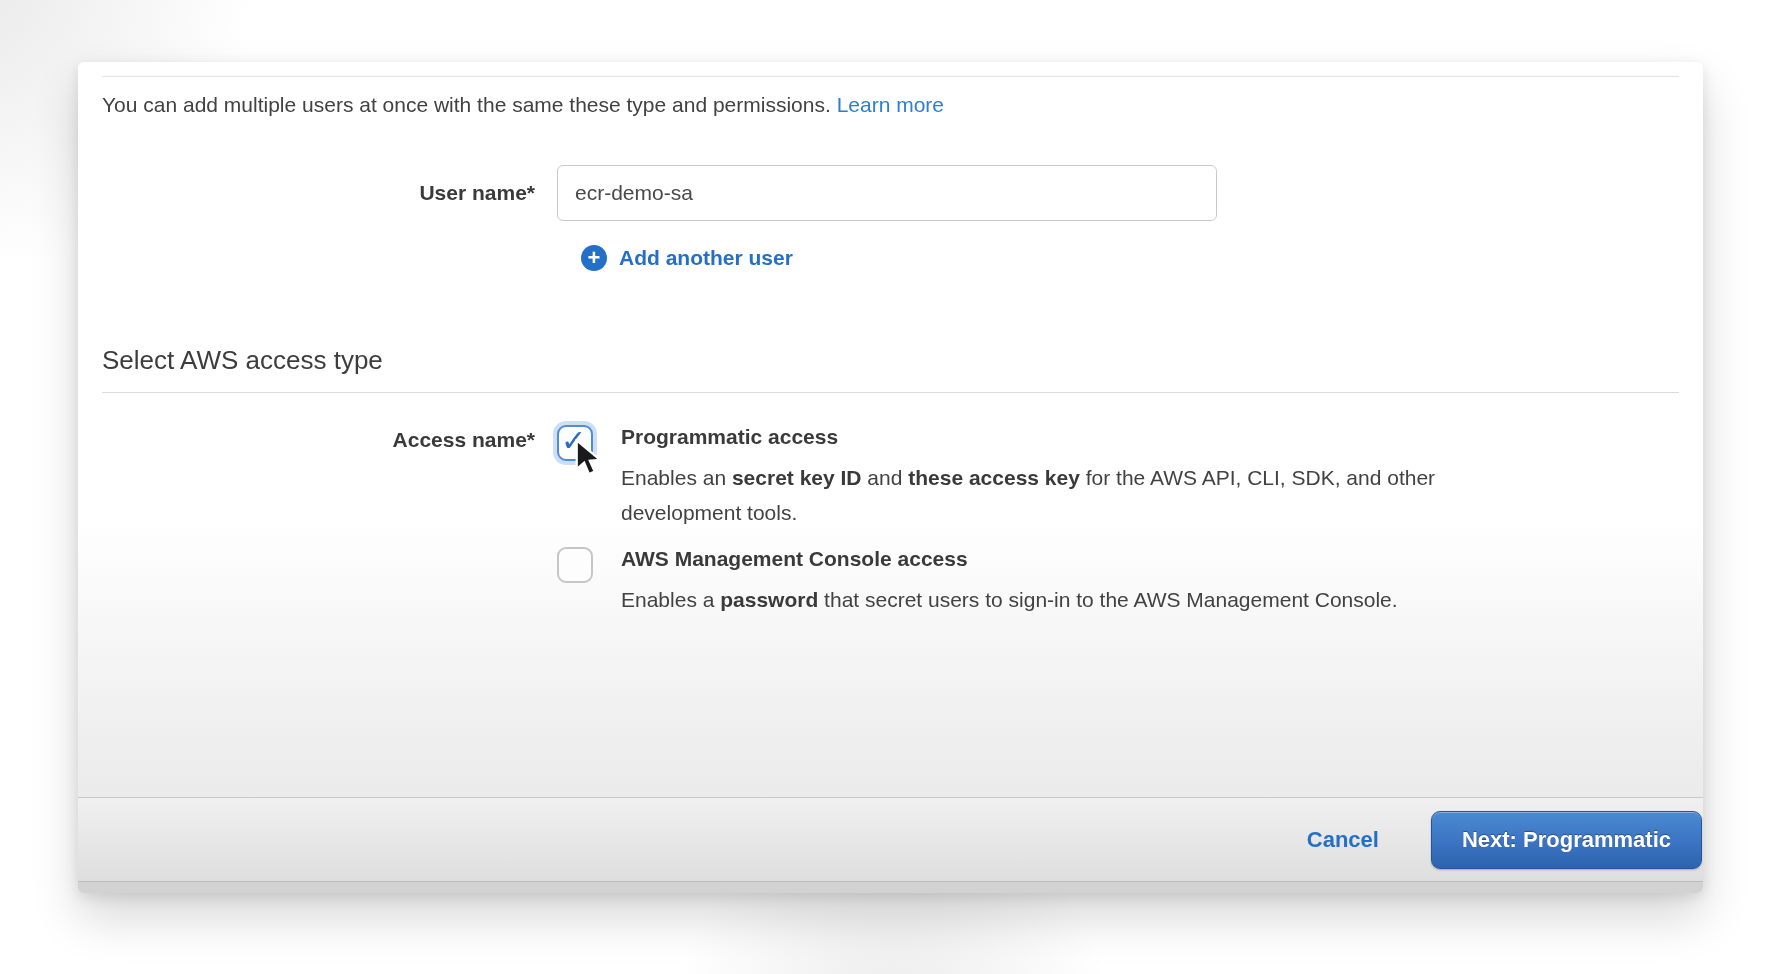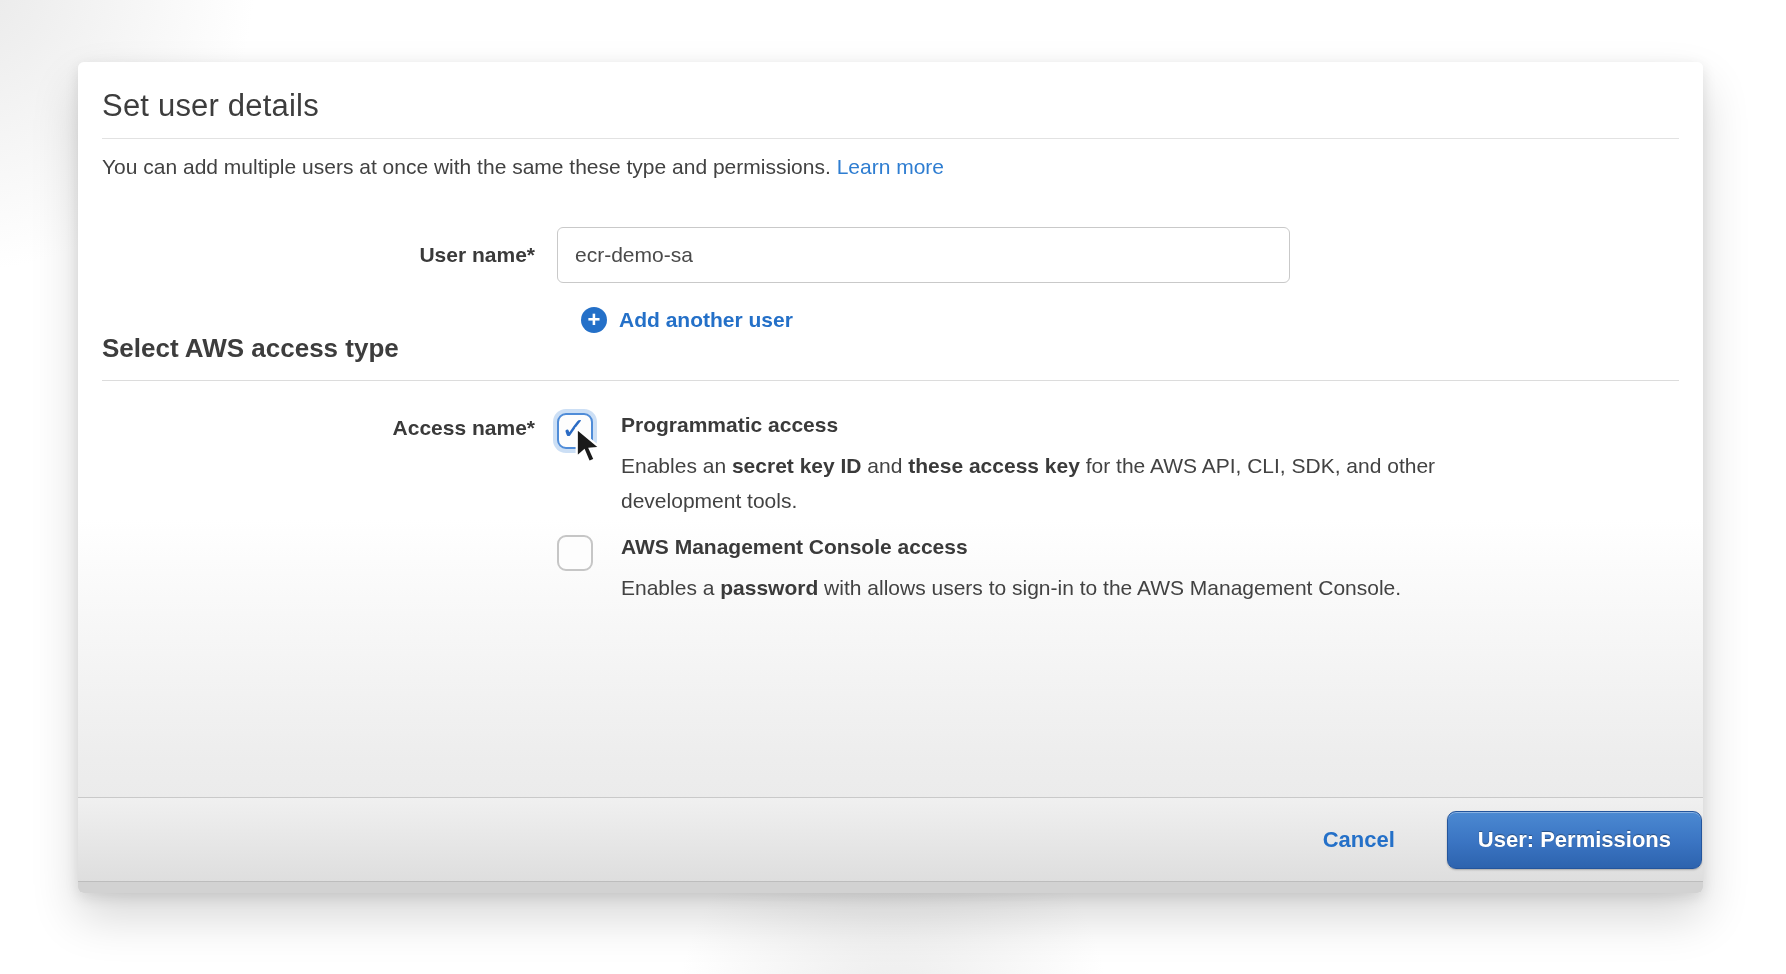--- a/index.html
+++ b/index.html
@@ -22,31 +22,31 @@
   h1.page-title { margin-top:26px; font-size:31px; font-weight:400; color:#3d3d3d; letter-spacing:.2px; }
   .divider { height:1px; background:#e2e2e2; margin-top:14px; }
 
   .intro { margin-top:16px; font-size:21px; color:#424242; }
   a.link { color:#2e7dd1; text-decoration:none; cursor:pointer; }
   a.action-link { color:#2470c8; font-weight:bold; text-decoration:none; cursor:pointer; }
 
   .form-row { display:flex; align-items:center; margin-top:48px; }
   .field-label { width:455px; text-align:right; padding-right:22px;
     font-size:21px; font-weight:bold; color:#3a3a3a; }
-  .text-input { width:733px; height:56px; border:1px solid #c9c9c9; border-radius:6px;
+  .text-input { width:660px; height:56px; border:1px solid #c9c9c9; border-radius:6px;
     font-size:21px; color:#4a4a4a; padding:0 17px; outline:none; background:#fff;
     font-family:"Liberation Sans","DejaVu Sans",sans-serif; }
 
   .add-row { margin:24px 0 0 479px; display:flex; align-items:center; }
   .plus-badge { width:26px; height:26px; border-radius:50%; background:#2470c8; color:#fff;
     display:inline-flex; align-items:center; justify-content:center;
     font-size:22px; font-weight:bold; line-height:1; margin-right:12px; }
   .add-label { font-size:21px; }
 
-  h2.section-title { font-size:26px; font-weight:700; color:#3d3d3d; }
+  h2.section-title { margin-top:74px; font-size:26px; font-weight:400; color:#3d3d3d; }
   .divider2 { height:1px; background:#dcdcdc; margin-top:16px; }
 
   .access-row { display:flex; margin-top:32px; }
   .option-row { display:flex; margin-top:17px; }
   .option-row .field-label, .access-row .field-label { padding-top:3px; }
   .spacer-label { width:455px; padding-right:22px; }
 
   .checkbox-wrap { position:relative; width:38px; margin-right:26px; flex:0 0 auto; }
   .checkbox { width:36px; height:36px; border-radius:9px; background:#fdfdfd;
     border:2px solid #c6c6c6; position:relative; }
@@ -76,21 +76,20 @@
     color:#ffffff; font-size:22px; font-weight:bold;
     text-shadow:0 -1px 1px rgba(0,0,0,.35); cursor:pointer;
     font-family:"Liberation Sans","DejaVu Sans",sans-serif; }
 </style>
 </head>
 <body>
 
 <div class="card">
   <div class="content">
 
-    <h1 class="page-title">Set user details</h1>
     <div class="divider"></div>
 
     <div class="intro"><span>You can add multiple users at once with the same these type and permissions. </span><a class="link">Learn more</a></div>
 
     <div class="form-row">
       <div class="field-label">User name*</div>
       <input class="text-input" type="text" value="ecr-demo-sa" style="">
     </div>
 
     <div class="add-row">
@@ -122,24 +121,24 @@
 
     <div class="option-row">
       <div class="spacer-label"></div>
 
       <div class="checkbox-wrap">
         <div class="checkbox"></div>
       </div>
 
       <div class="option-text">
         <div class="option-title">AWS Management Console access</div>
-        <div class="option-desc"><span>Enables a </span><b>password</b><span> with allows users to sign-in to the AWS Management Console.</span></div>
+        <div class="option-desc"><span>Enables a </span><b>password</b><span> that secret users to sign-in to the AWS Management Console.</span></div>
       </div>
     </div>
 
   </div>
 
   <div class="footer">
     <a class="action-link cancel-link">Cancel</a>
-    <button class="next-btn">User: Permissions</button>
+    <button class="next-btn">Next: Programmatic</button>
   </div>
   <div class="bottom-strip"></div>
 </div>
 
 </body></html>

